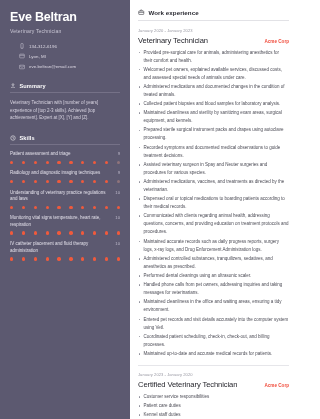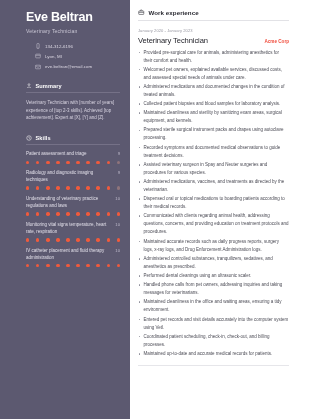--- a/index.html
+++ b/index.html
@@ -17,21 +17,21 @@
     background: #ffffff;
     position: relative;
   }
 
   
   .sidebar {
     width: 130px;
     flex: 0 0 130px;
     background: #5c5970;
     color: #ffffff;
-    padding: 11px 10px 10px 26px;
+    padding: 11px 10px 10px 10px;
     position: relative;
   }
   .name {
     font-size: 12.5px;
     font-weight: bold;
     letter-spacing: -0.2px;
     line-height: 1.1;
     color: #ffffff;
   }
   .job-title {
@@ -393,17 +393,29 @@
             <li>Administered controlled substances, tranquilizers, sedatives, and anesthetics as prescribed.</li>
             <li>Performed dental cleanings using an ultrasonic scaler.</li>
             <li>Handled phone calls from pet owners, addressing inquiries and taking messages for veterinarians.</li>
             <li>Maintained cleanliness in the office and waiting areas, ensuring a tidy environment.</li>
             <li>Entered pet records and visit details accurately into the computer system using Vetl.</li>
             <li>Coordinated patient scheduling, check-in, check-out, and billing processes.</li>
             <li>Maintained up-to-date and accurate medical records for patients.</li>
           </ul>
         </div>
         <div class="divider"></div>
+        <div class="job">
+          <div class="job-dates">January 2023 - January 2020</div>
+          <div class="job-line">
+            <div class="job-role">Certified Veterinary Technician</div>
+            <div class="job-company">Acme Corp</div>
+          </div>
+          <ul class="bullets">
+            <li>Customer service responsibilities</li>
+            <li>Patient care duties</li>
+            <li>Kennel staff duties</li>
+          </ul>
+        </div>
       </div>
 
   </main>
 
 </div>
 
 </body></html>

